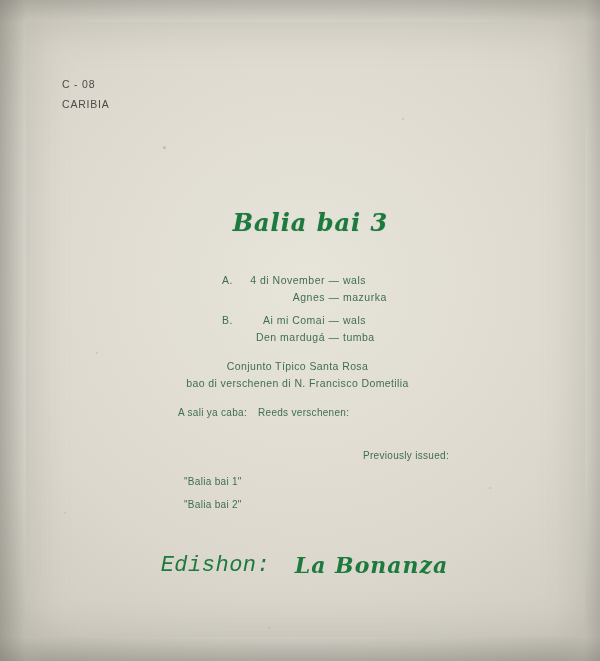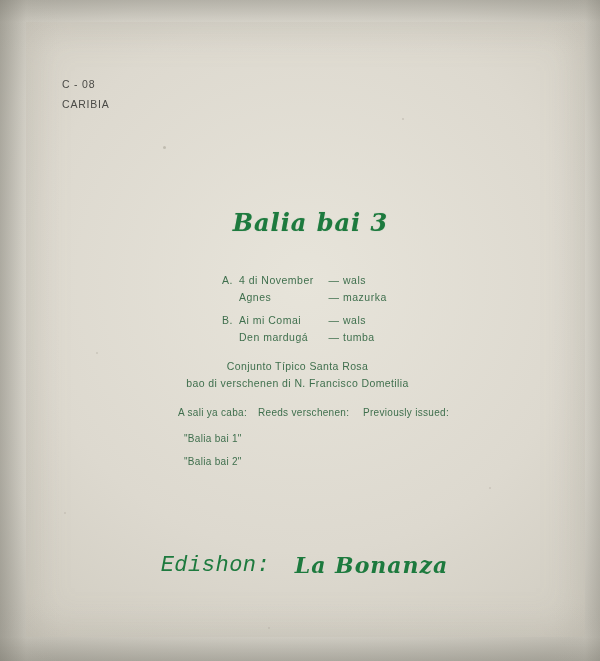--- a/index.html
+++ b/index.html
@@ -99,20 +99,21 @@
     line-height: 17px;
     white-space: nowrap;
   }
   .track-side {
     width: 17px;
     flex: 0 0 17px;
   }
   .track-name {
     width: 86px;
     flex: 0 0 86px;
+    text-align: right;
   }
   .track-dash {
     width: 18px;
     flex: 0 0 18px;
     text-align: center;
   }
   .track-style { flex: 0 0 auto; }
 
   .credits {
     position: absolute;
@@ -135,21 +136,21 @@
     font-size: 10px;
     letter-spacing: 0.3px;
   }
   .notes-head {
     display: flex;
     line-height: 20px;
     white-space: nowrap;
   }
   .notes-head .c1 { flex: 0 0 80px; }
   .notes-head .c2 { flex: 0 0 105px; }
-  .notes-head .c3 { flex: 1 1 auto; }
+  .notes-head .c3 { flex: 1 1 auto; margin-top: 43px; }
   .notes-body {
     display: flex;
     margin-top: 4px;
   }
   .notes-left {
     flex: 0 0 150px;
     line-height: 23px;
     padding-left: 6px;
   }
   .notes-right {

